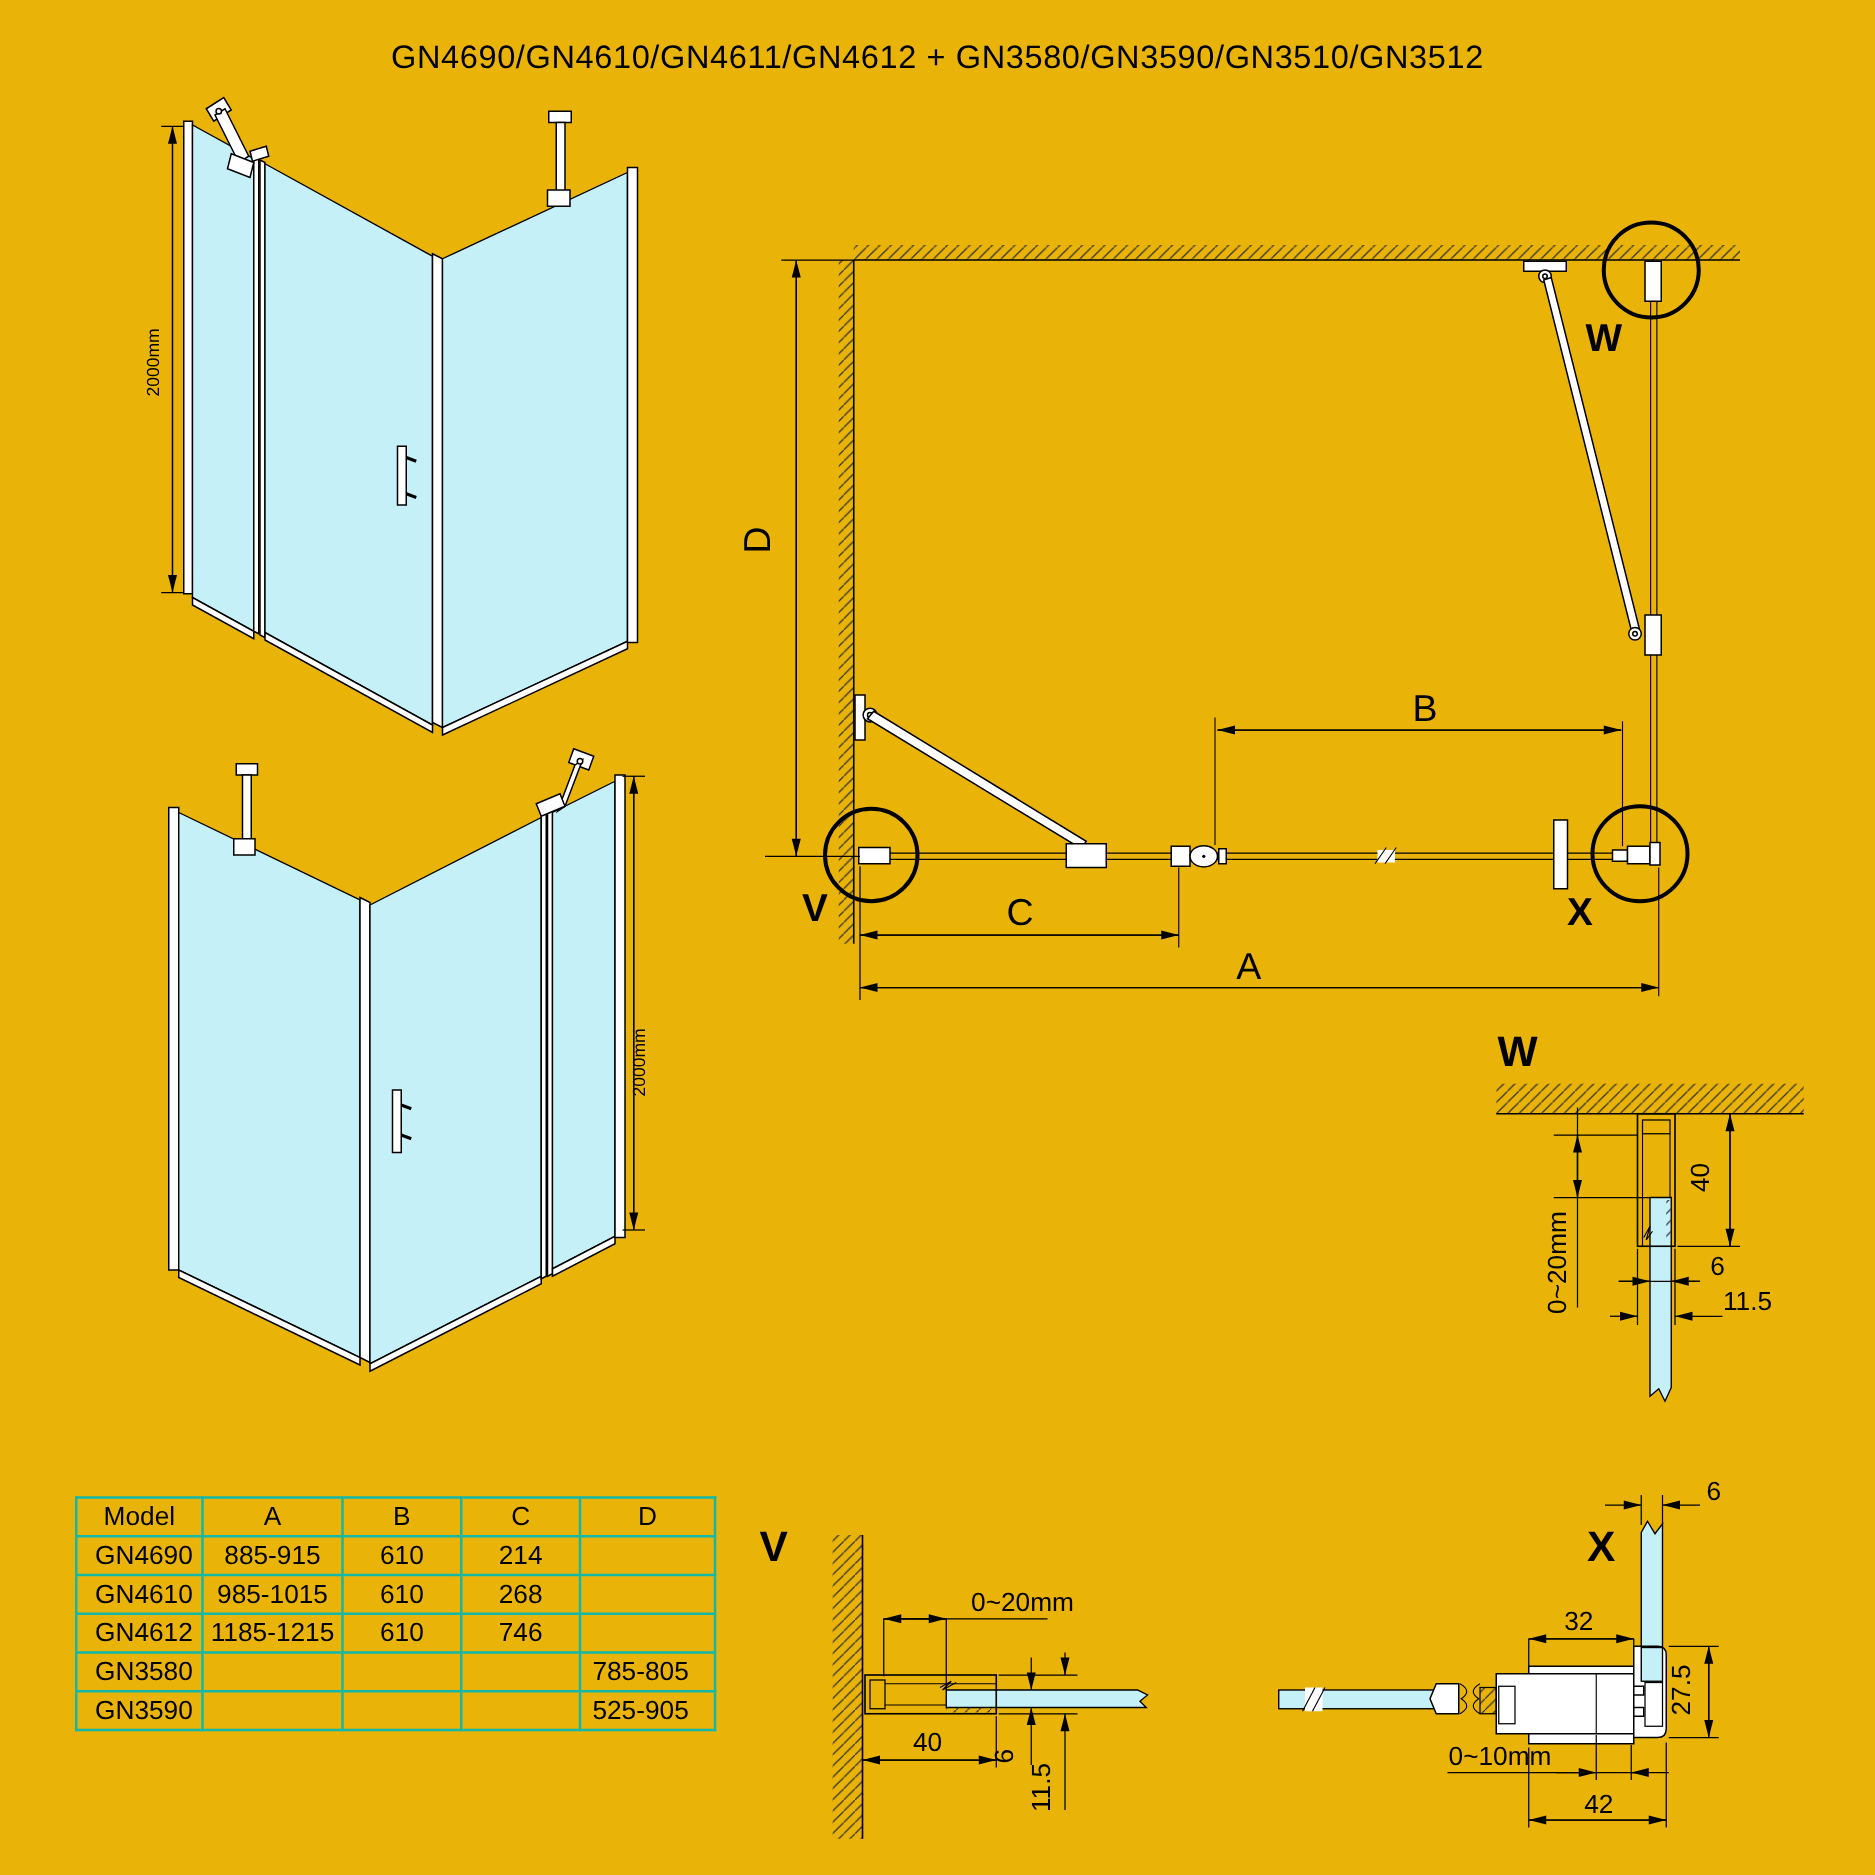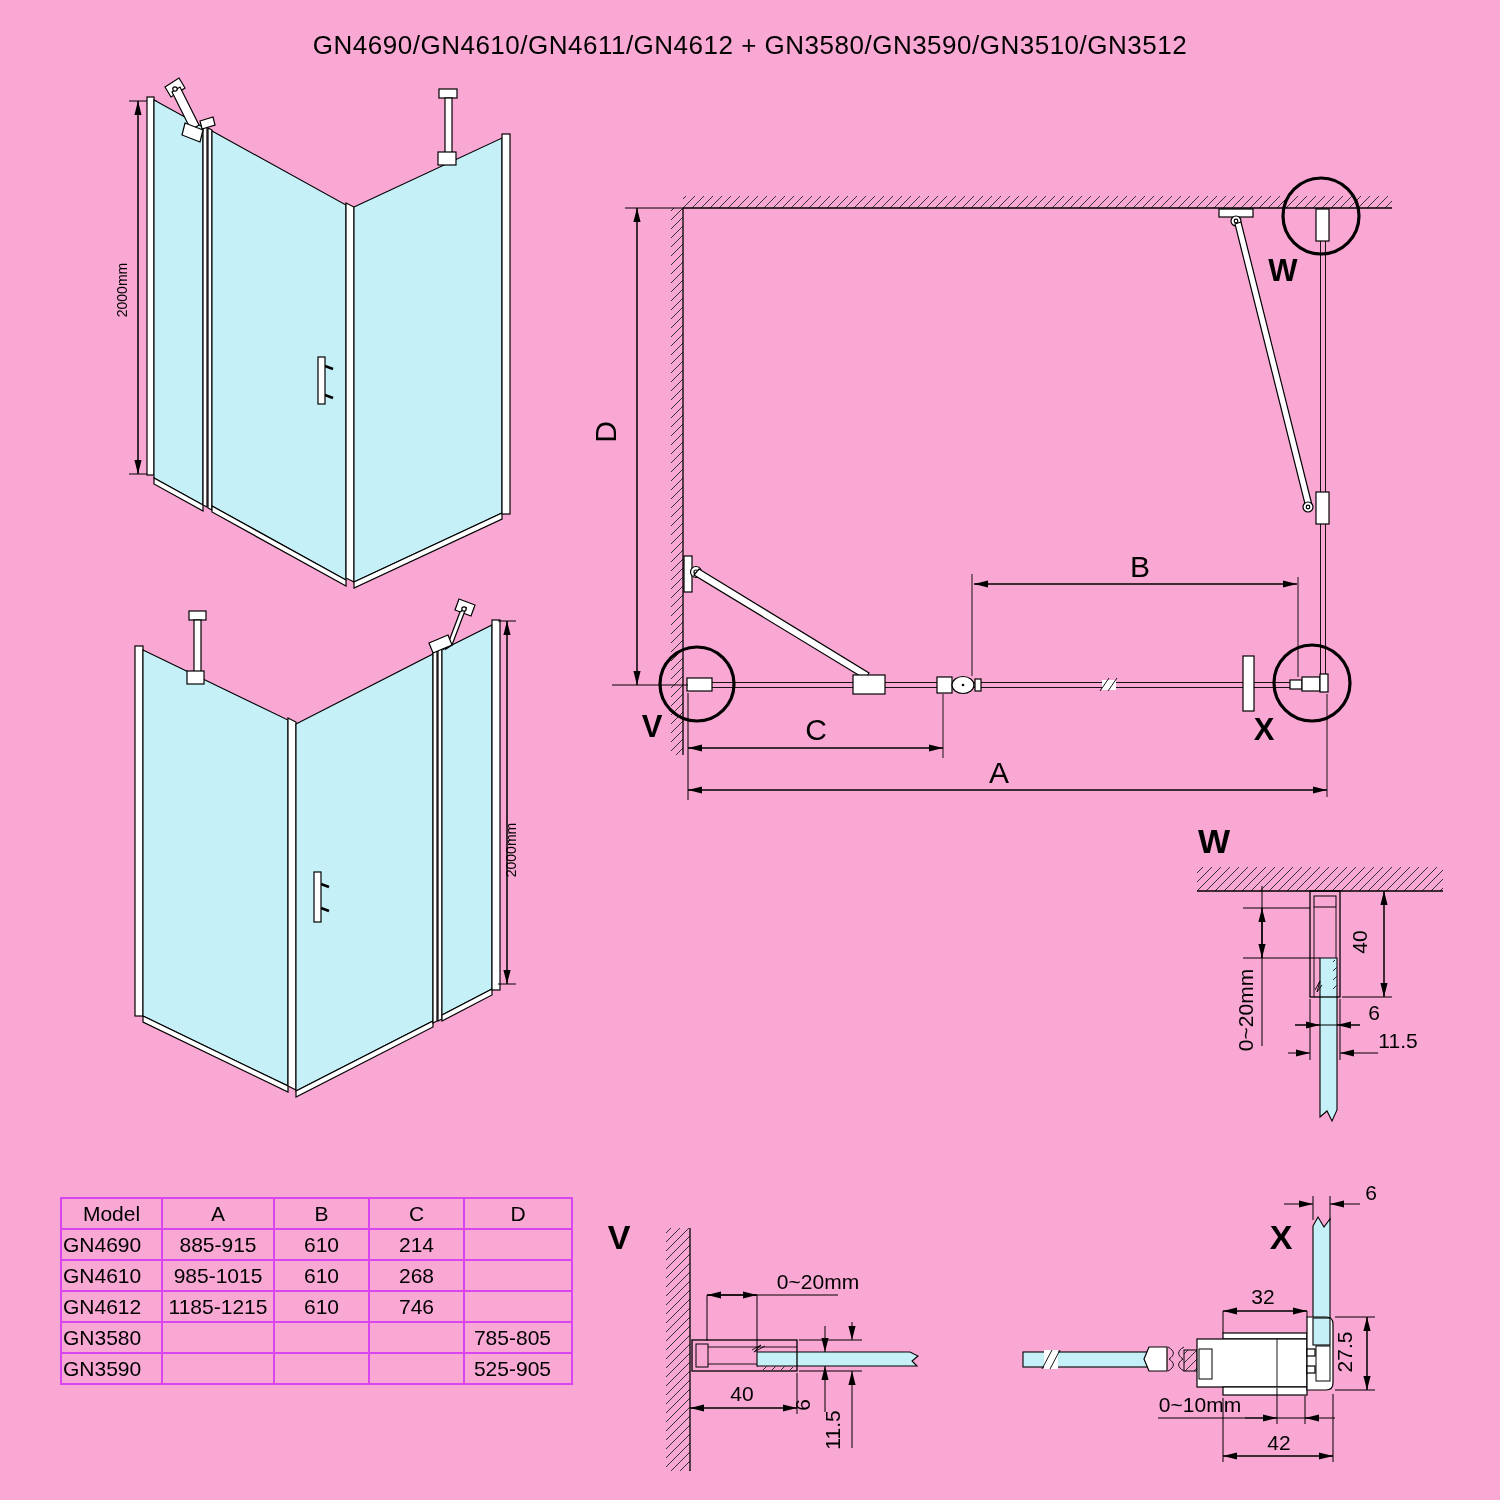--- a/index.html
+++ b/index.html
@@ -1,16 +1,16 @@
 <!DOCTYPE html>
 <html><head>
 <meta charset="utf-8">
 <style>
   html,body{margin:0;padding:0;background:#fff;}
-  .page{position:relative;width:1500px;height:1500px;background:#f9a8d4;overflow:hidden;
+  .page{position:relative;width:1500px;height:1500px;background:#eab308;overflow:hidden;
         font-family:"Liberation Sans",sans-serif;color:#000;text-decoration:underline;}
   .title{position:absolute;top:30px;left:0;width:100%;text-align:center;
          font-size:26px;letter-spacing:.5px;}
   svg{position:absolute;overflow:visible;}
   #iso1{left:88px;top:55px;}
   #iso2{left:88px;top:585px;}
   #plan{left:595px;top:145px;}
   #detW{left:1145px;top:818px;}
   #detV{left:585px;top:1178px;}
   #detX{left:1015px;top:1178px;}
@@ -18,23 +18,23 @@
   .thin{stroke:#000;stroke-width:.9;fill:none;}
   .wh{fill:#fff;stroke:#000;stroke-width:1.2;}
   .gl{fill:#c6f0f8;stroke:#000;stroke-width:1.1;}
   .dim{stroke:#000;stroke-width:1;fill:none;}
   .circ{stroke:#000;stroke-width:3.2;fill:none;}
   .dtxt{font-family:"Liberation Sans",sans-serif;font-size:21px;fill:#000;}
   .ltxt{font-family:"Liberation Sans",sans-serif;font-size:30px;fill:#000;}
   .btxt{font-family:"Liberation Sans",sans-serif;font-size:31px;font-weight:bold;fill:#000;}
   .stxt{font-family:"Liberation Sans",sans-serif;font-size:14px;fill:#000;}
   table.spec{position:absolute;left:60px;top:1197px;border-collapse:collapse;table-layout:fixed;}
-  table.spec th,table.spec td{border:2px solid #d946ef;font-size:21px;font-weight:normal;
+  table.spec th,table.spec td{border:2px solid #14b8a6;font-size:21px;font-weight:normal;
         height:29px;padding:0 4px;text-align:center;white-space:nowrap;}
-  table.spec tbody td:first-child{text-align:left;padding-left:1px;}
+  table.spec tbody td:first-child{text-align:left;padding-left:14px;}
   table.spec tbody td:last-child{text-align:right;padding-right:20px;}
 </style>
 </head>
 <body>
 
 <div class="page">
 
   <div class="title">GN4690/GN4610/GN4611/GN4612 + GN3580/GN3590/GN3510/GN3512</div>
 
   <svg width="0" height="0">

